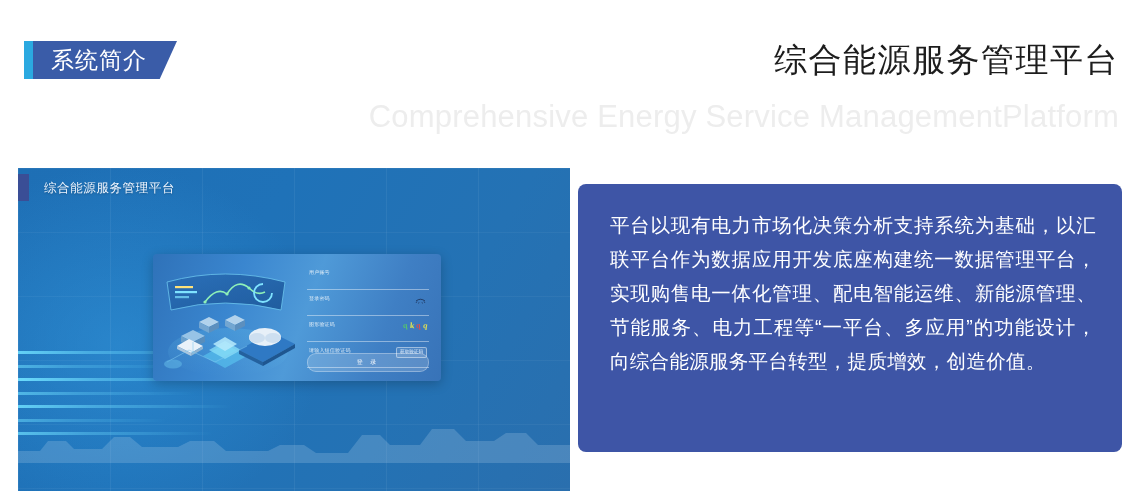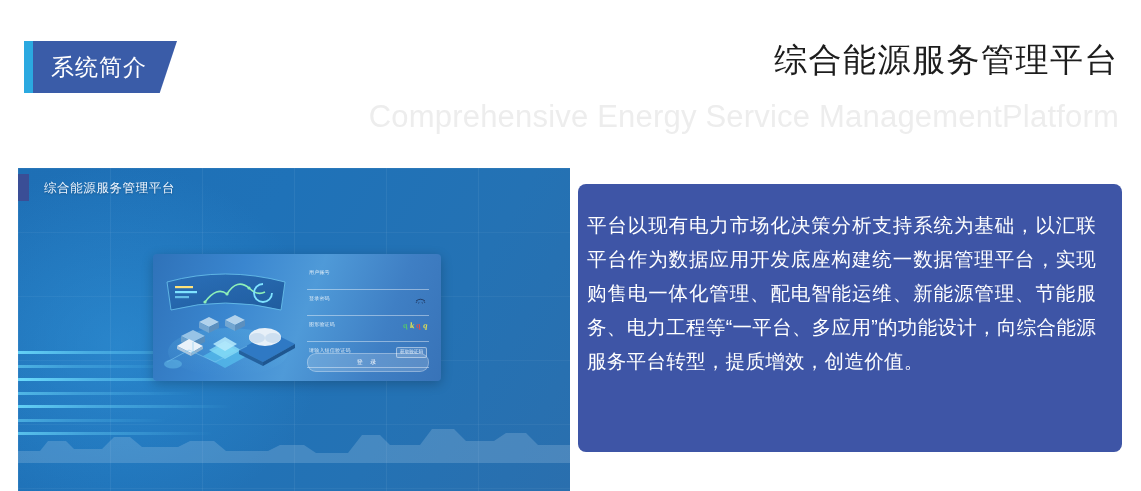--- a/index.html
+++ b/index.html
@@ -4,21 +4,21 @@
 <style>
   html,body{margin:0;padding:0;}
   body{
     width:1141px;height:491px;position:relative;overflow:hidden;
     background:#ffffff;
     font-family:"Liberation Sans","DejaVu Sans",sans-serif;
   }
 
   
   #section-tag{
-    position:absolute;left:24px;top:41px;height:52px;display:flex;align-items:stretch;
+    position:absolute;left:24px;top:41px;height:38px;display:flex;align-items:stretch;
   }
   #section-tag .accent{
     width:9px;background:#2BA9E0;flex:0 0 auto;
   }
   #section-tag .plate{
     background:#3A5CA8;
     padding:0 30px 0 18px;display:flex;align-items:center;
     -webkit-clip-path:polygon(0 0,100% 0,88% 100%,0 100%);
     clip-path:polygon(0 0,100% 0,88% 100%,0 100%);
   }
@@ -105,21 +105,21 @@
     position:absolute;left:4px;right:12px;bottom:9px;height:17px;border-radius:9px;
     background:rgba(255,255,255,.17);border:1px solid rgba(255,255,255,.30);
     display:flex;align-items:center;justify-content:center;
     color:#ffffff;font-size:6px;letter-spacing:3px;
   }
 
   
   #desc-panel{
     position:absolute;left:578px;top:184px;width:544px;height:268px;border-radius:8px;
     background:#3E55A6;
-    box-sizing:border-box;padding:24px 26px 0 9px;
+    box-sizing:border-box;padding:24px 26px 0 32px;
   }
   #desc-text{
     color:#ffffff;font-size:19.5px;line-height:34px;letter-spacing:.3px;
     text-align:justify;text-justify:inter-ideograph;
   }
 </style>
 </head>
 <body>
 
 <div id="section-tag">

